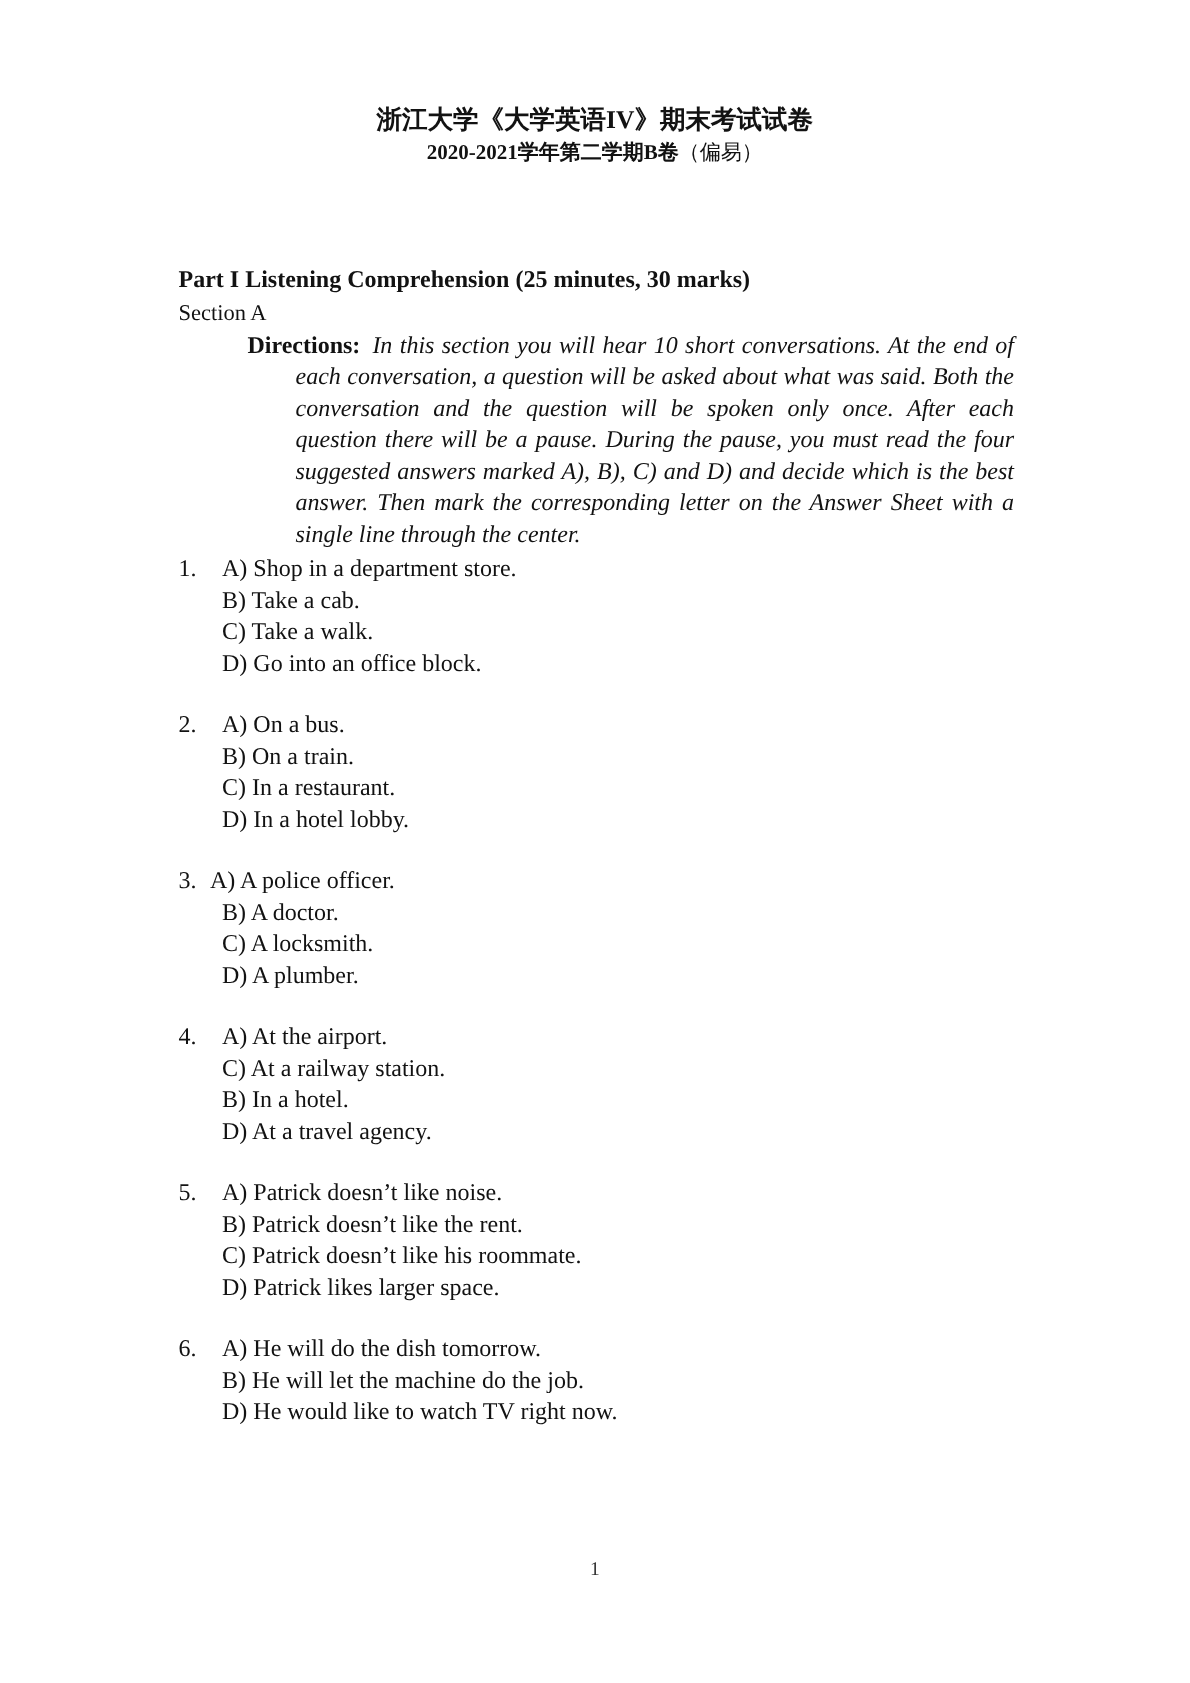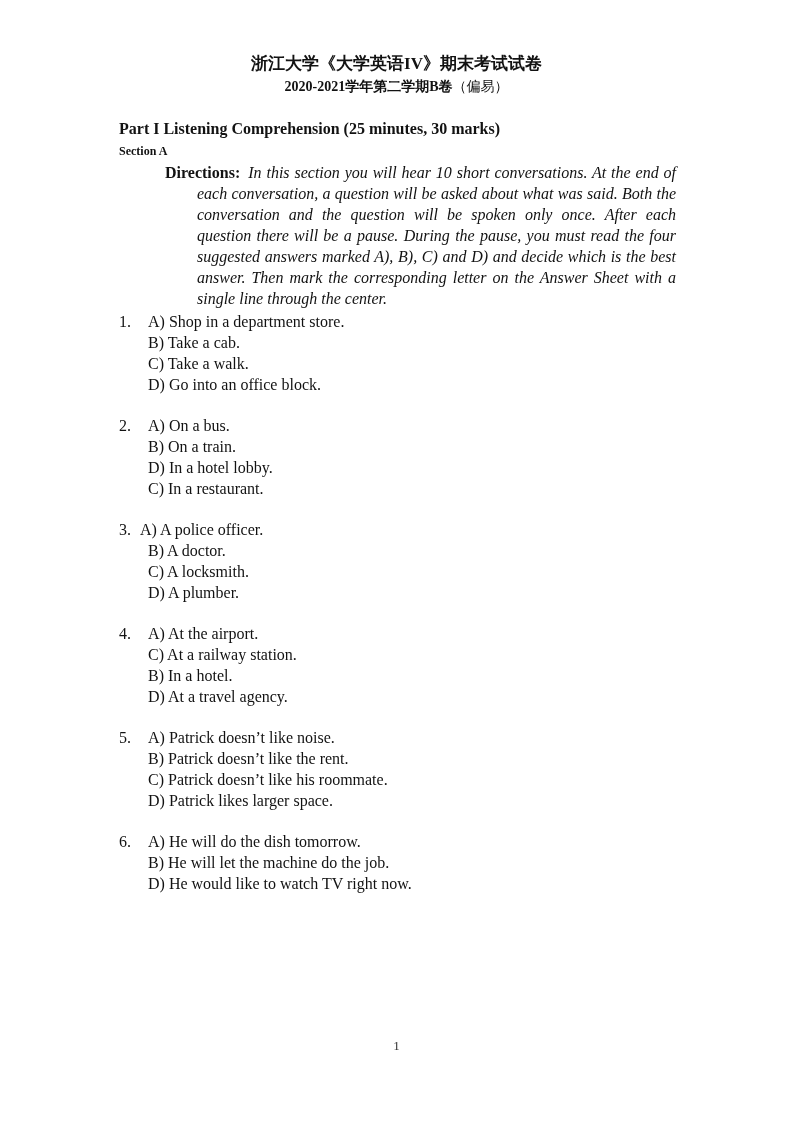--- a/index.html
+++ b/index.html
@@ -14,47 +14,47 @@
     font-size: 16px;
   }
   .page {
     width: 793px;
     height: 1122px;
     position: relative;
     background: #ffffff;
   }
   
   .title-block {
-    padding-top: 52px;
+    padding-top: 68px;
     text-align: center;
     line-height: 23px;
   }
   .title-line1 {
     font-size: 17px;
     font-weight: bold;
   }
   .title-line2 {
     font-size: 14px;
   }
   .title-line2 .bold-part { font-weight: bold; }
   .title-line2 .paren-part { font-weight: normal; }
   
   .content {
     margin-left: 119px;
     width: 557px;
   }
   .part-heading {
-    margin-top: 20px;
+    margin-top: 62px;
     font-size: 16px;
     font-weight: bold;
     line-height: 22px;
   }
   .section-heading {
-    font-size: 12px;
-    font-weight: bold;
+    font-size: 15px;
+    font-weight: normal;
     line-height: 22px;
   }
   .directions {
     padding-left: 78px;
     text-indent: -78px;
     text-align: justify;
     line-height: 21px;
   }
   .directions .dir-label {
     font-weight: bold;
@@ -121,22 +121,22 @@
         <div class="q-opt">C) Take a walk.</div>
         <div class="q-opt">D) Go into an office block.</div>
       </div>
 
       <div class="question">
         <div class="q-line1">
           <span class="q-num">2.</span>
           <span>A) On a bus.</span>
         </div>
         <div class="q-opt">B) On a train.</div>
+        <div class="q-opt">C) In a restaurant.</div>
         <div class="q-opt">D) In a hotel lobby.</div>
-        <div class="q-opt">C) In a restaurant.</div>
       </div>
 
       <div class="question">
         <div class="q-line1">
           <span class="q-num">3.</span>
           <span>A) A police officer.</span>
         </div>
         <div class="q-opt">B) A doctor.</div>
         <div class="q-opt">C) A locksmith.</div>
         <div class="q-opt">D) A plumber.</div>

